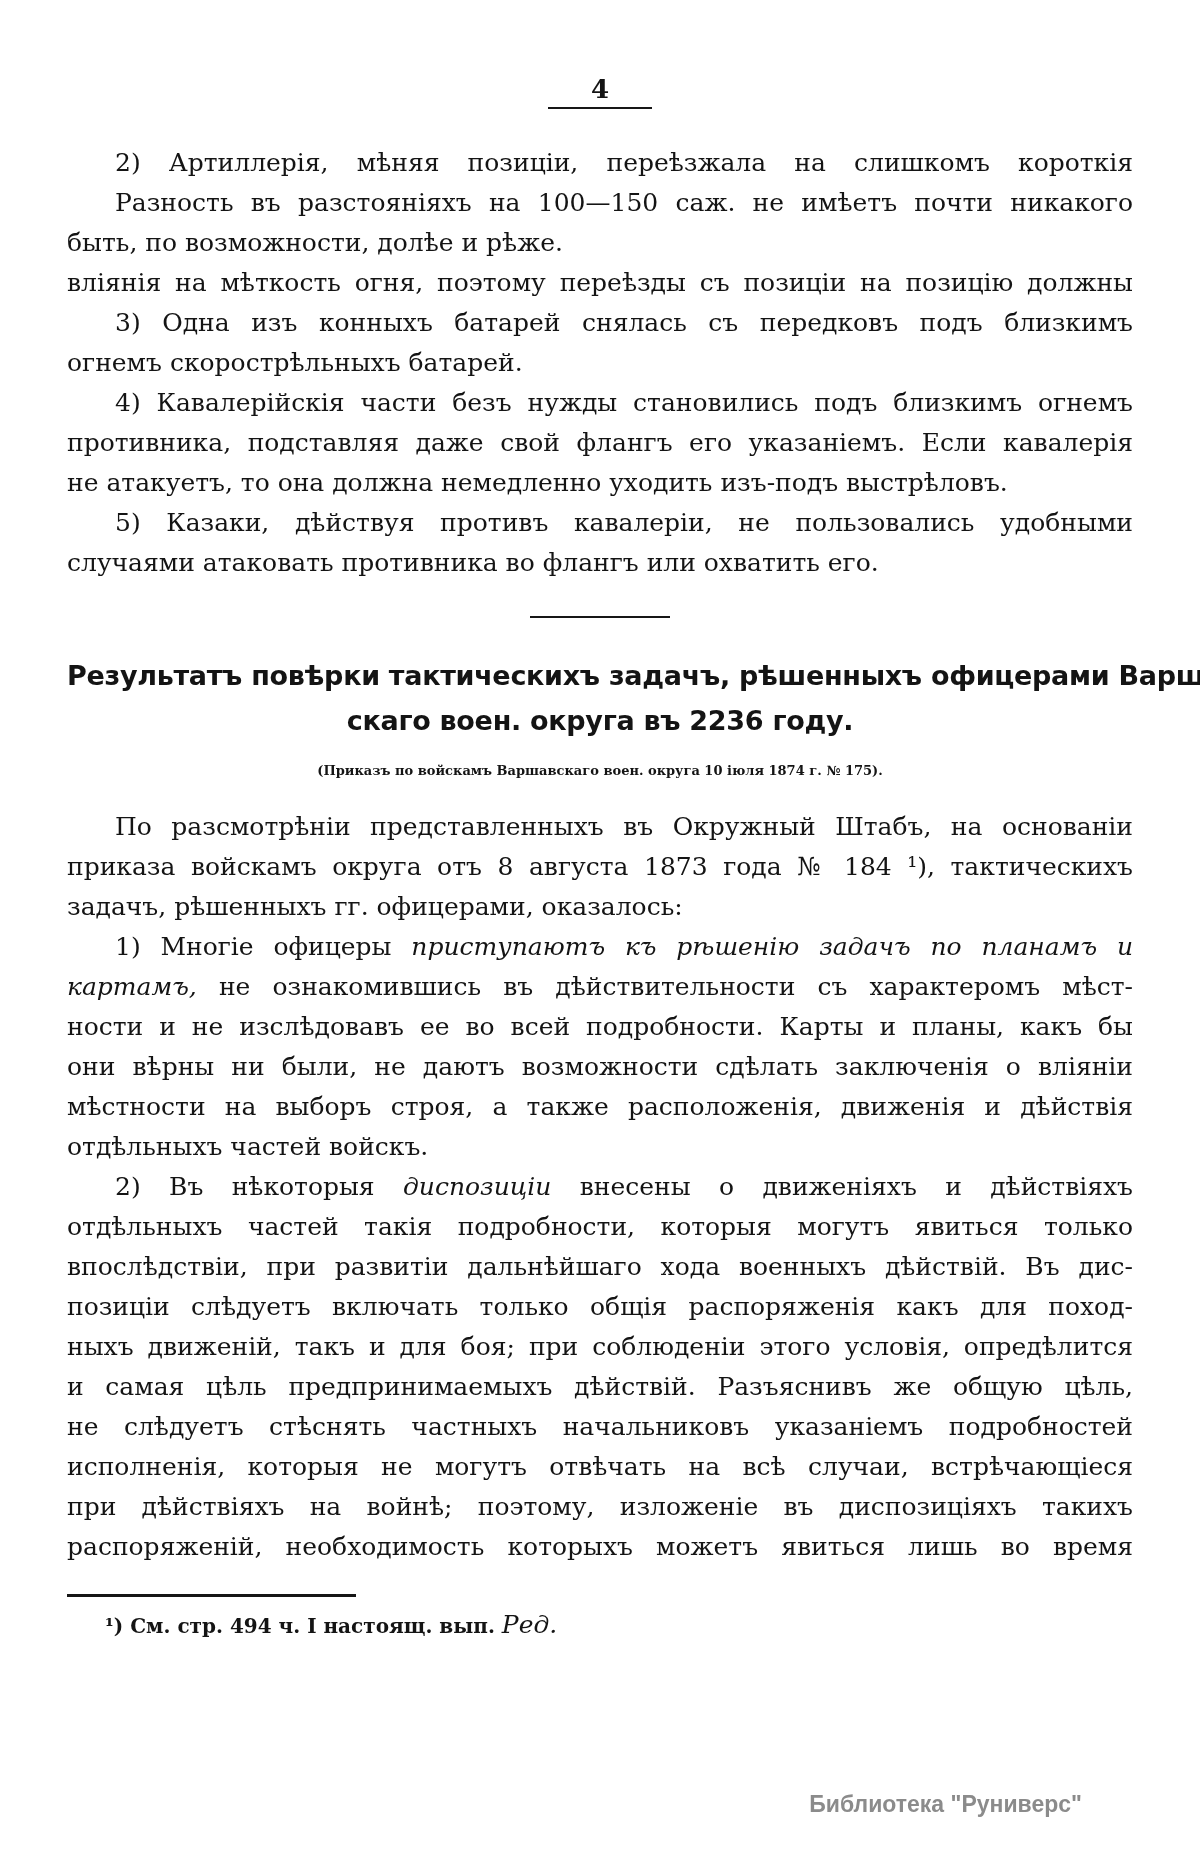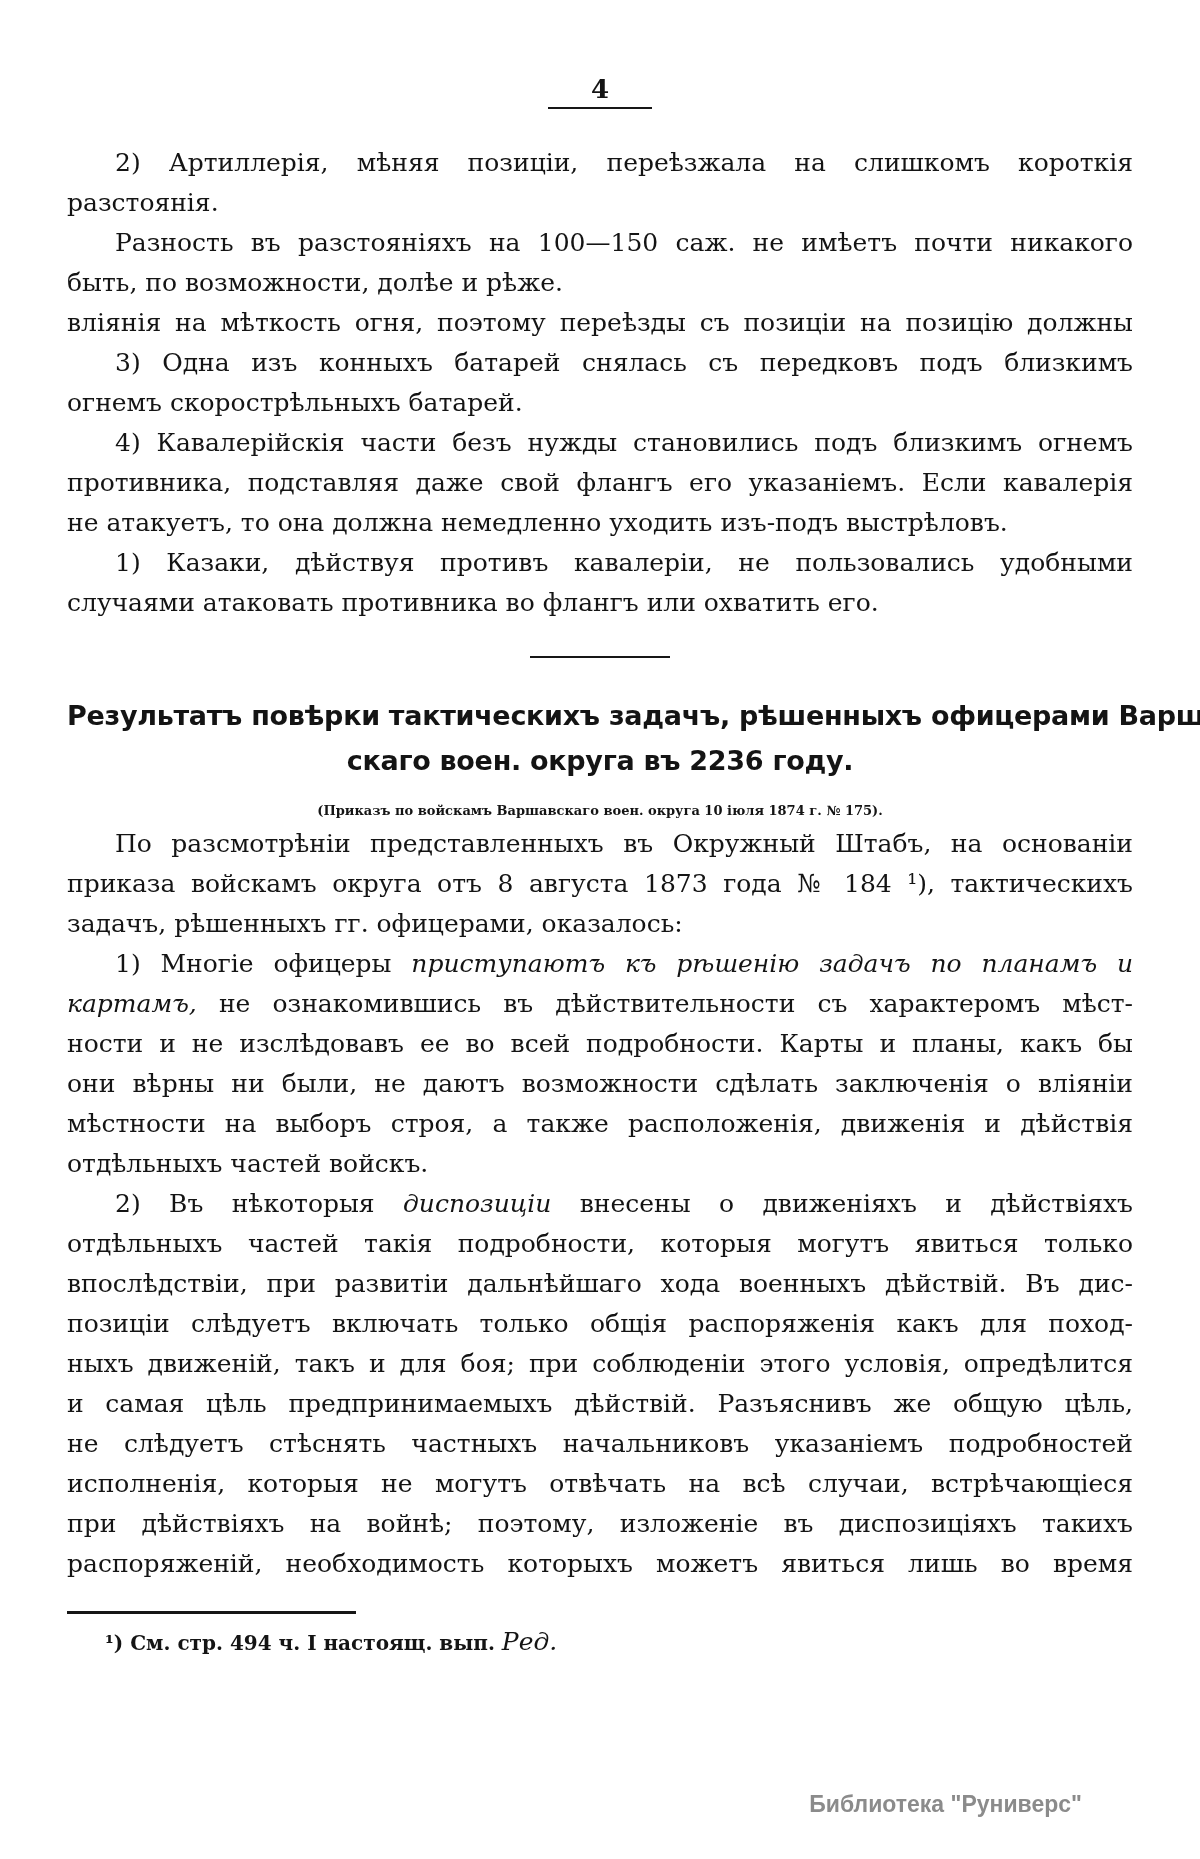--- a/index.html
+++ b/index.html
@@ -70,21 +70,21 @@
     line-height: 45px;
   }
   .subtitle {
     margin-top: 15px;
     text-align: center;
     white-space: nowrap;
     font-size: 13px;
     font-weight: bold;
     line-height: 26px;
   }
-  .main { }
+  .main { margin-top: 23px; }
   
   .footnote-rule {
     width: 289px;
     height: 3px;
     background: #161616;
     margin-top: 27px;
   }
   .footnote {
     margin-top: 15px;
     padding-left: 38px;
@@ -110,30 +110,29 @@
 
 <div class="page">
   <div class="content">
 
     <div class="pagenum-wrap">
       <div class="pagenum">4</div>
     </div>
 
     <div class="intro">
       <div class="ln indent">2) Артиллерія, мѣняя позиціи, переѣзжала на слишкомъ короткія</div>
-      <div class="ln last">разстоянія.</div>
       <div class="ln indent">Разность въ разстояніяхъ на 100—150 саж. не имѣетъ почти никакого</div>
       <div class="ln last">быть, по возможности, долѣе и рѣже.</div>
       <div class="ln">вліянія на мѣткость огня, поэтому переѣзды съ позиціи на позицію должны</div>
       <div class="ln indent">3) Одна изъ конныхъ батарей снялась съ передковъ подъ близкимъ</div>
       <div class="ln last">огнемъ скорострѣльныхъ батарей.</div>
       <div class="ln indent">4) Кавалерійскія части безъ нужды становились подъ близкимъ огнемъ</div>
       <div class="ln">противника, подставляя даже свой флангъ его указаніемъ. Если кавалерія</div>
       <div class="ln last">не атакуетъ, то она должна немедленно уходить изъ-подъ выстрѣловъ.</div>
-      <div class="ln indent">1) Казаки, дѣйствуя противъ кавалеріи, не пользовались удобными</div>
+      <div class="ln indent">5) Казаки, дѣйствуя противъ кавалеріи, не пользовались удобными</div>
       <div class="ln last">случаями атаковать противника во флангъ или охватить его.</div>
     </div>
 
     <div class="divider"></div>
 
     <div class="heading">
       <div class="h-line">Результатъ повѣрки тактическихъ задачъ, рѣшенныхъ офицерами Варшав-</div>
       <div class="h-line">скаго воен. округа въ 2236 году.</div>
     </div>
 

